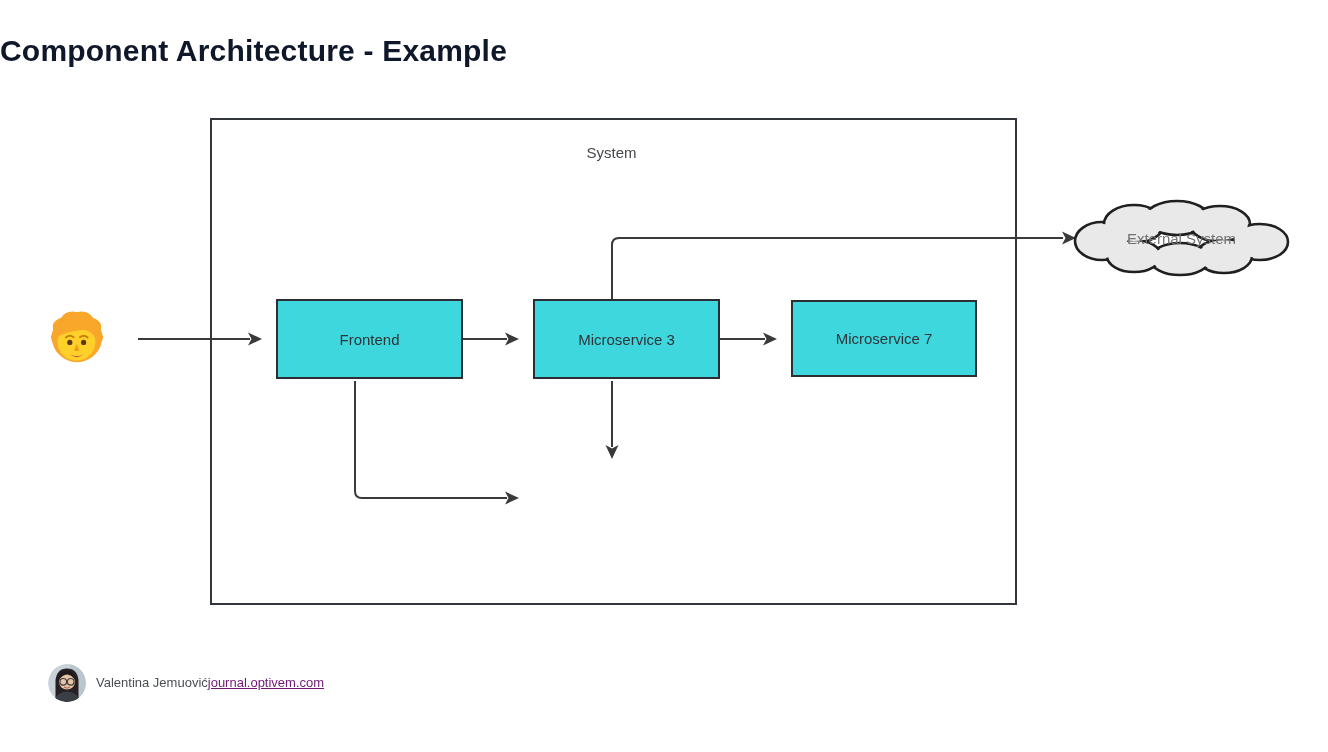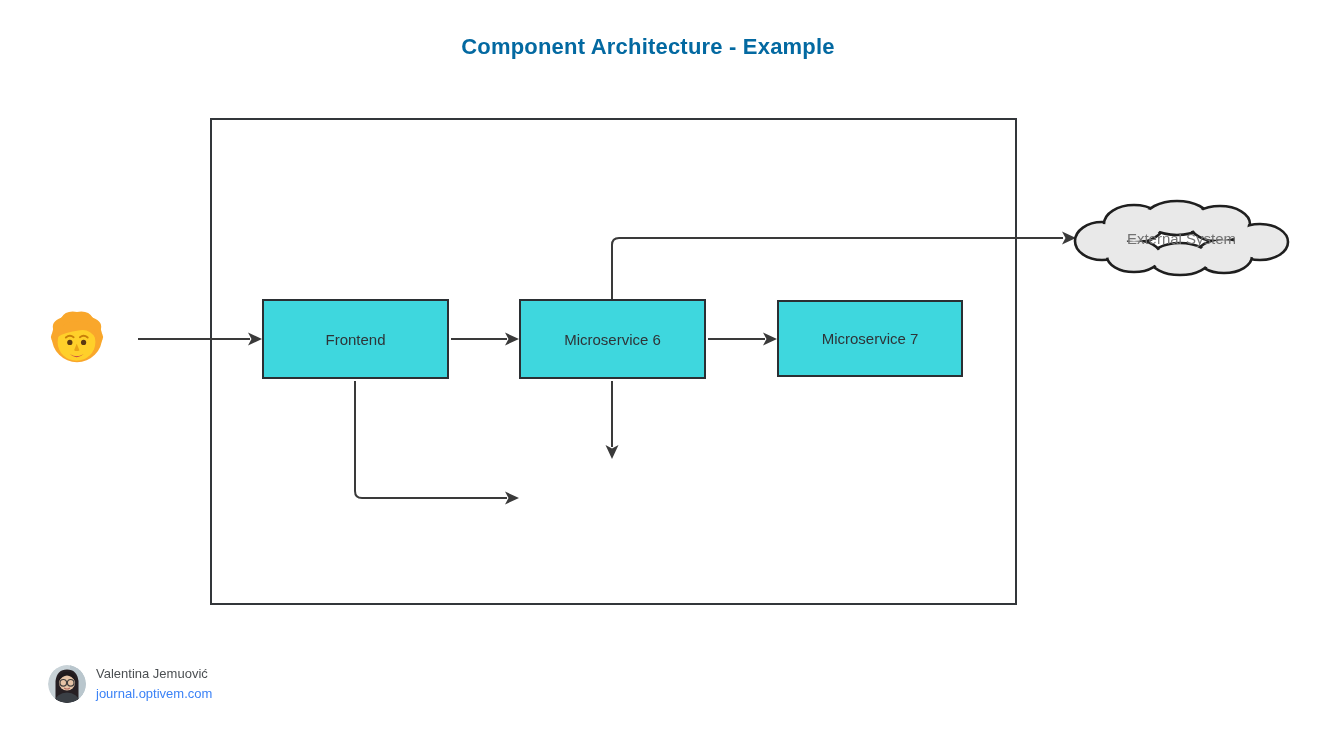--- a/index.html
+++ b/index.html
@@ -5,38 +5,39 @@
   html,body{margin:0;padding:0;background:#ffffff;}
   #canvas{
     position:relative;
     width:1328px;height:752px;
     background:#ffffff;
     font-family:"Liberation Sans", sans-serif;
     overflow:hidden;
   }
   .title{
     position:absolute;top:34px;left:0;width:1296px;
-    text-align:center;
-    font-size:22px;font-weight:700;color:#0369a1;
+    text-align:left;
+    font-size:30px;font-weight:700;color:#0f172a;
     letter-spacing:0.2px;
   }
   .system-box{
     position:absolute;left:210px;top:118px;width:803px;height:483px;
     border:2px solid #33363a;background:transparent;
   }
   .system-label{
     position:absolute;left:210px;top:144px;width:803px;
     text-align:center;font-size:15px;color:#44484c;
   }
   .node{
     position:absolute;
     background:#3ed7de;border:2px solid #2b2f33;
     display:flex;align-items:center;justify-content:center;
     font-size:15px;color:#2e3438;
     box-sizing:border-box;
+    margin-left:14px;
   }
   .node-frontend{left:262px;top:299px;width:187px;height:80px;}
   .node-ms1{left:519px;top:299px;width:187px;height:80px;}
   .node-ms3{left:777px;top:300px;width:186px;height:77px;}
   .node-ms2{left:519px;top:459px;width:187px;height:78px;}
   .cloud-wrap{
     position:absolute;left:1071px;top:197px;width:221px;height:83px;
   }
   .cloud-wrap svg{position:absolute;left:0;top:0;}
   .cloud-label{
@@ -49,32 +50,33 @@
   }
   .edges-svg{
     position:absolute;left:0;top:0;width:1328px;height:752px;
     pointer-events:none;
   }
   .footer{
     position:absolute;left:48px;top:664px;
     display:flex;align-items:center;gap:10px;
   }
   .avatar{width:38px;height:38px;border-radius:50%;overflow:hidden;flex:0 0 auto;}
-  .footer-text{display:flex;flex-direction:column;justify-content:center;}
+  .footer-text{display:flex;flex-direction:row;justify-content:center;}
   .footer-author{font-size:13px;color:#4b4f52;line-height:20px;}
-  .footer-site{font-size:13px;color:#3b82f6;line-height:20px;}
+  .footer-site{font-size:13px;color:#701a75;line-height:20px;text-decoration:underline;}
 </style>
 </head>
 <body>
 
 <div id="canvas">
 
   <div class="title">Component Architecture - Example</div>
 
   <div class="system-box"></div>
+  <div class="system-label">System</div>
 
   <svg class="edges-svg" width="1328" height="752" viewBox="0 0 1328 752">
     <g stroke="#3a3a3a" stroke-width="2" fill="none">
 
       <path d="M 138 339 L 250 339"></path>
 
       <path d="M 451 339 L 507 339"></path>
 
       <path d="M 708 339 L 765 339"></path>
 
@@ -106,21 +108,21 @@
       <circle cx="38.8" cy="35.5" r="2.7" fill="#5D3A12"></circle>
       <path d="M 31.7 37 L 34.5 43.5 Q 31.7 45.5 29 43.5 Z" fill="#E8A317"></path>
       <path d="M 24.5 47.5 q 7.2 6.5 14.5 0 q -7.2 4.5 -14.5 0 Z" fill="#C13A4A"></path>
     </svg>
   </div>
 
   <div class="node node-frontend">
     <span>Frontend</span>
   </div>
   <div class="node node-ms1">
-    <span>Microservice 6</span>
+    <span>Microservice 3</span>
   </div>
   <div class="node node-ms3">
     <span>Microservice 7</span>
   </div>
 
   <div class="cloud-wrap">
     <svg width="221" height="83" viewBox="0 0 221 83">
       <g stroke="#1f1f1f" stroke-width="2.6" fill="#e9e9e9">
         <ellipse cx="31" cy="44" rx="27" ry="19"></ellipse>
         <ellipse cx="63" cy="27" rx="30" ry="19"></ellipse>

